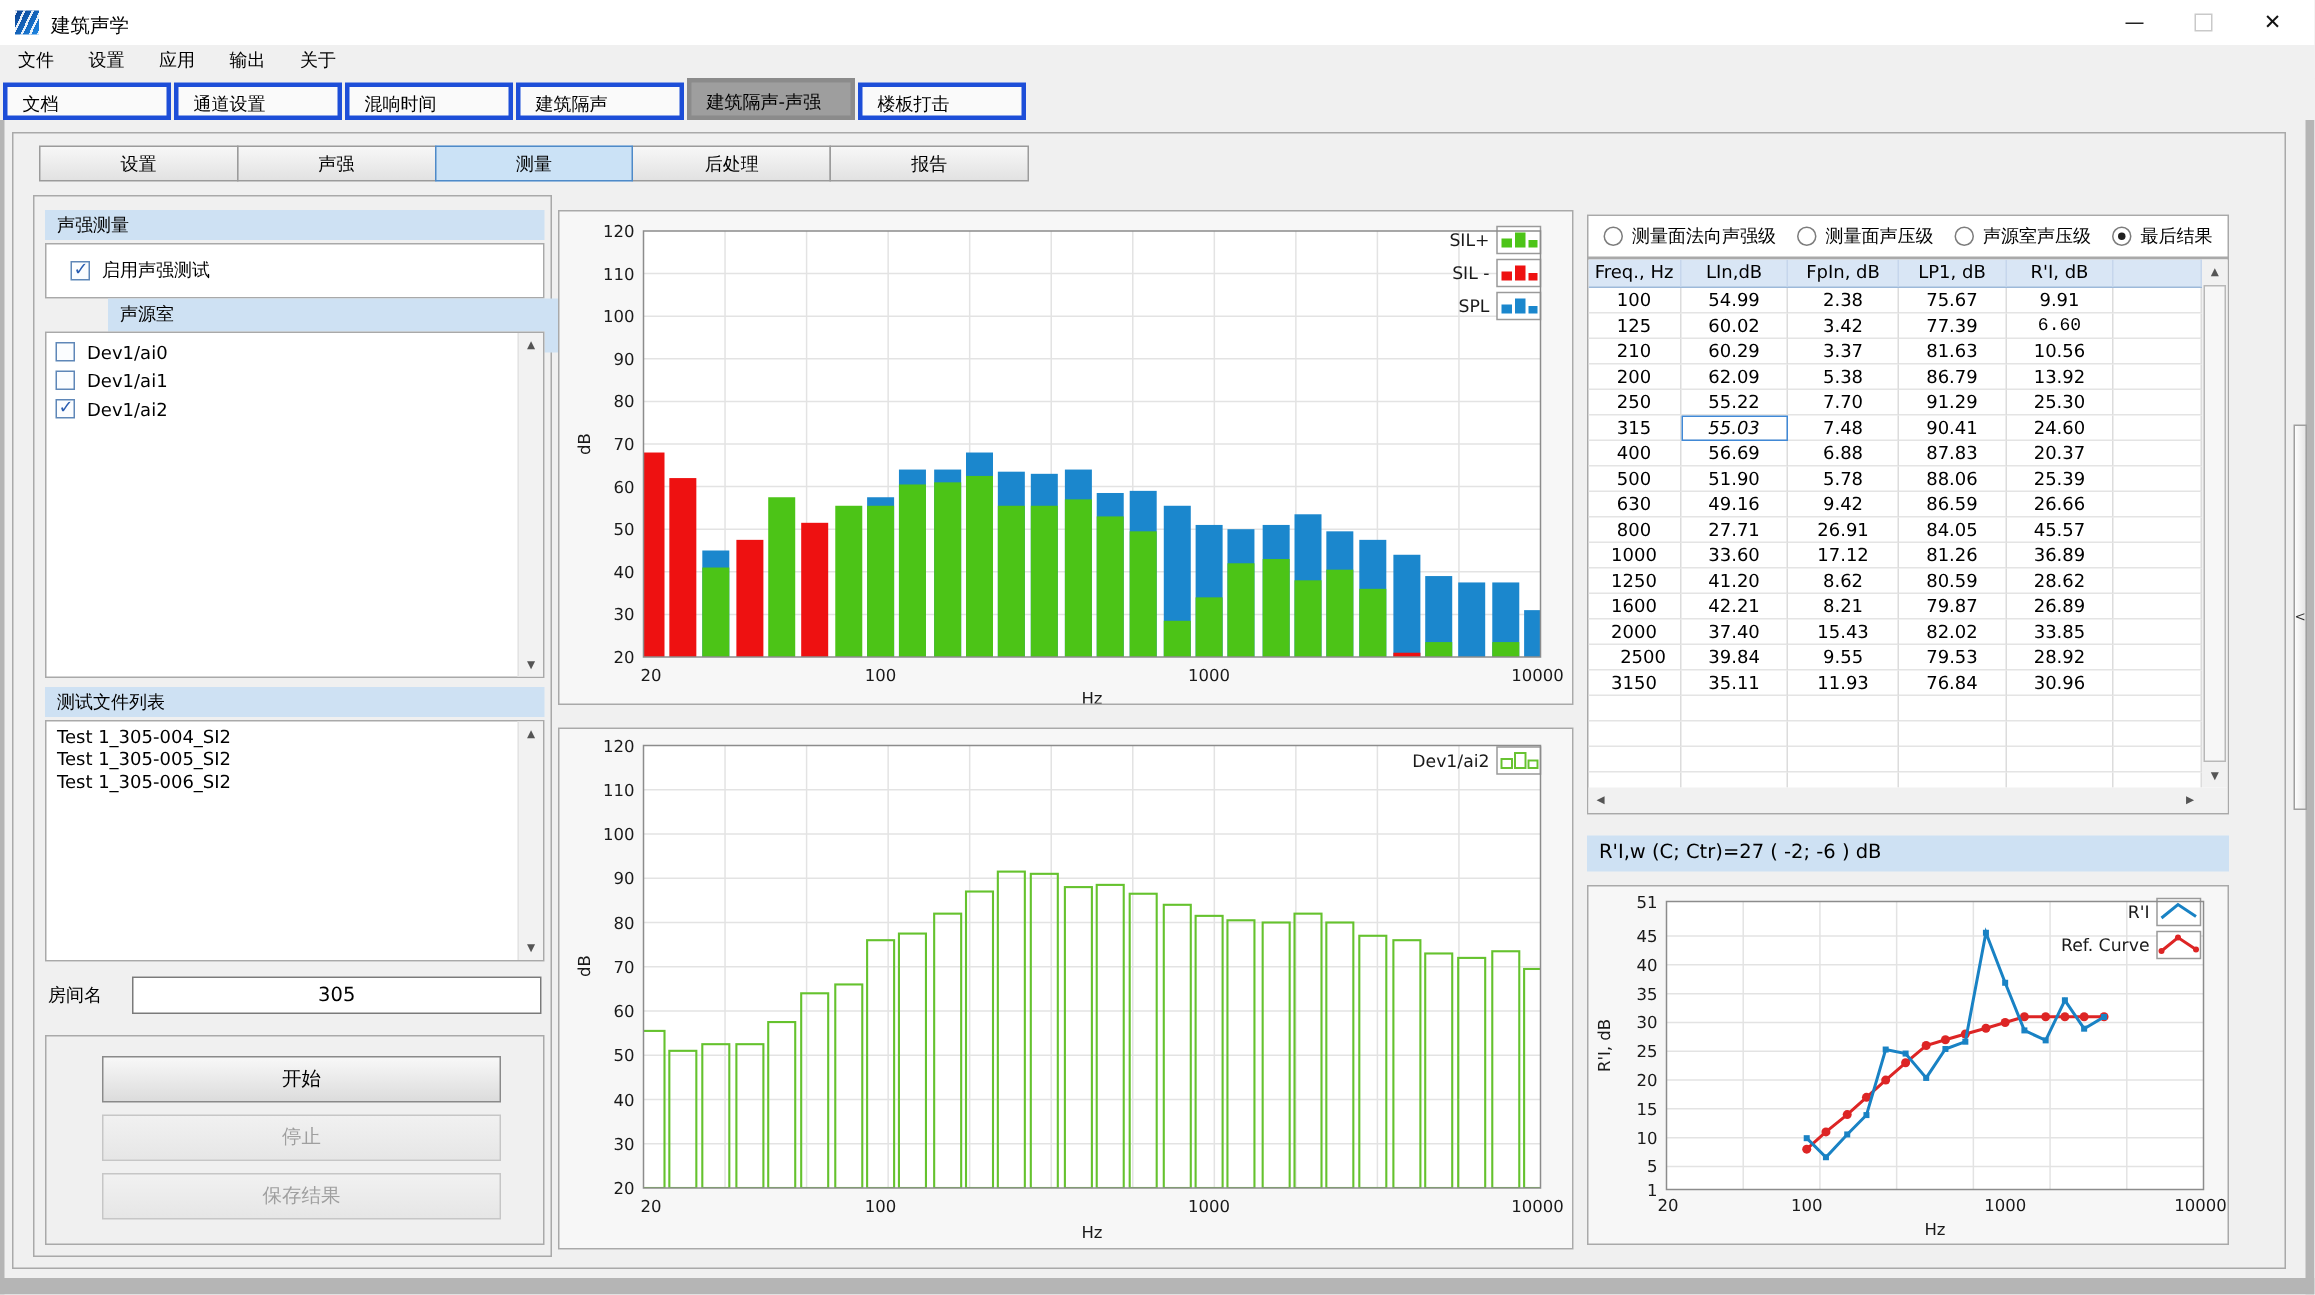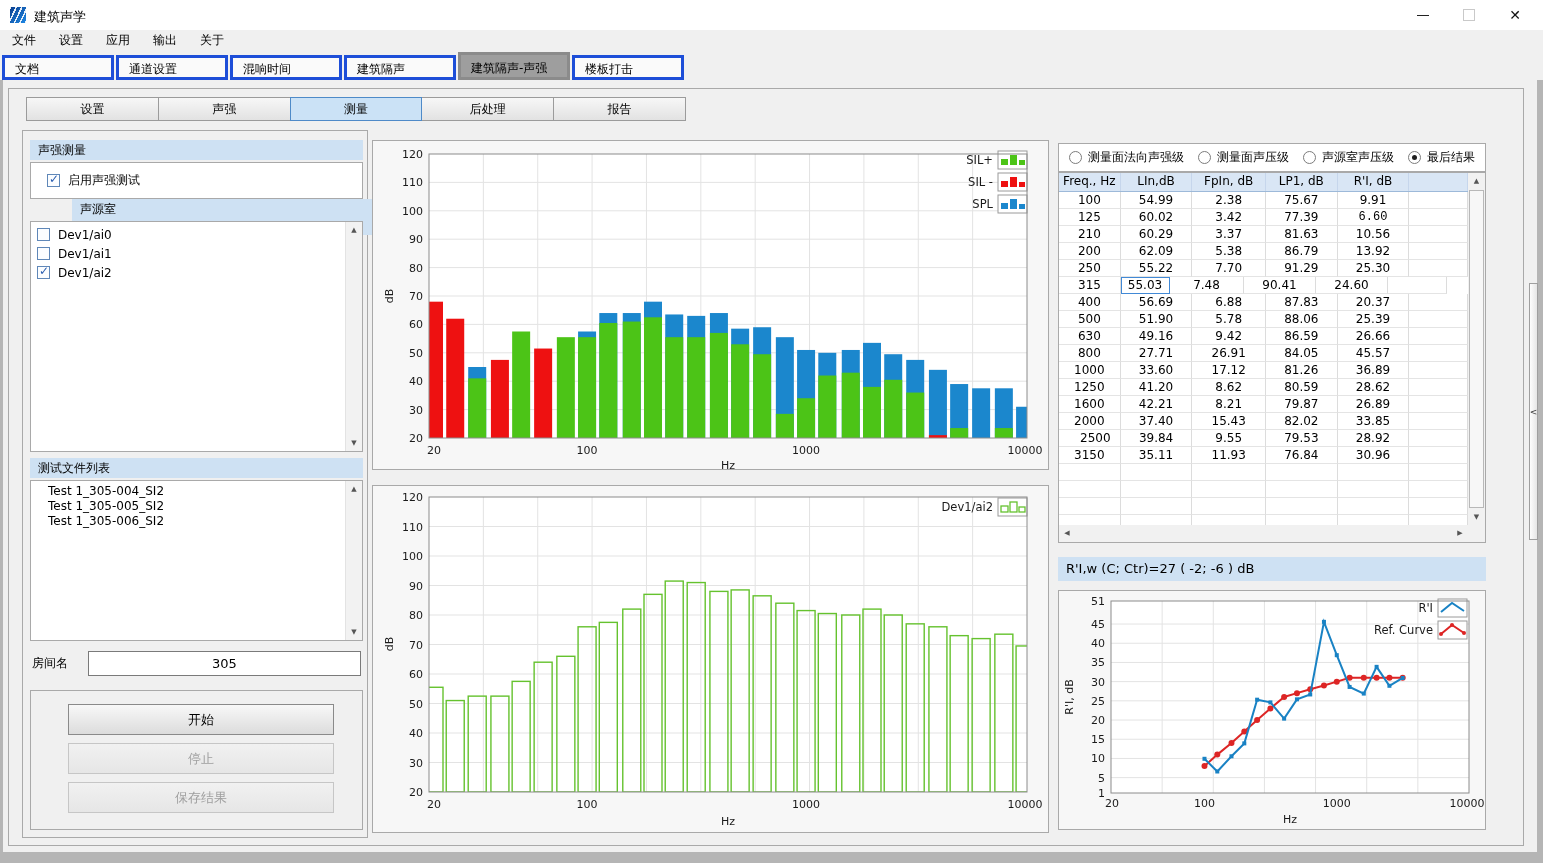--- a/index.html
+++ b/index.html
@@ -33,21 +33,21 @@
   .subtab{flex:1;border:1px solid #9b9b9b;margin-left:-1px;box-sizing:border-box;text-align:center;
           line-height:22px;background:linear-gradient(#f7f7f7,#e2e2e2);}
   .subtab.active{background:#cbe2f6;border-color:#4e8ac8;position:relative;z-index:2;}
   
   .left-group{position:absolute;left:22px;top:130px;width:346px;height:708px;border:1px solid #a9a9a9;box-sizing:border-box;}
   .panel-hdr{position:absolute;background:#cee1f3;line-height:20px;padding-left:8px;box-sizing:border-box;}
   .white-box{position:absolute;background:#fff;border:1px solid #a9a9a9;box-sizing:border-box;}
   .cb{width:13px;height:13px;border:1px solid #5f87b8;background:#fbfdff;display:inline-block;position:relative;box-sizing:border-box;flex:none;}
   .cb .ck{position:absolute;left:1px;top:-3px;color:#2a5db0;font-size:12px;}
   .list-row{display:flex;align-items:center;height:19px;padding-left:6px;gap:8px;}
-  .file-row{height:15px;line-height:15px;padding-left:17px;}
+  .file-row{height:15px;line-height:15px;padding-left:7px;}
   .vscroll{position:absolute;right:0;top:0;width:17px;height:100%;background:#f2f2f2;border-left:1px solid #e3e3e3;box-sizing:border-box;}
   .vscroll .up,.vscroll .down{position:absolute;left:0;width:100%;height:16px;text-align:center;font-size:7px;color:#555;line-height:16px;}
   .vscroll .up{top:0;} .vscroll .down{bottom:0;}
   .room-label{position:absolute;left:32px;top:655px;}
   .room-input{position:absolute;left:88px;top:651px;width:273px;height:25px;border:1px solid #7a7a7a;background:#fff;
               text-align:center;font-size:13px;font-family:inherit;box-sizing:border-box;padding:0;}
   .btn-group{position:absolute;left:30px;top:690px;width:333px;height:140px;border:1px solid #a9a9a9;box-sizing:border-box;background:#f0f0f0;}
   .btn{position:absolute;left:37px;width:266px;height:31px;border:1px solid #8a8a8a;box-sizing:border-box;
        background:linear-gradient(#f8f8f8,#dcdcdc);text-align:center;line-height:29px;font-size:13px;}
   .btn.disabled{border-color:#c6c6c6;background:linear-gradient(#f1f1f1,#e6e6e6);color:#9f9f9f;}
@@ -420,21 +420,21 @@
       <div class="t-row">
         <div class="t-cell" style="width: 62px;">250</div>
         <div class="t-cell" style="width: 72px;">55.22</div>
         <div class="t-cell" style="width: 74px;">7.70</div>
         <div class="t-cell" style="width: 72px;">91.29</div>
         <div class="t-cell" style="width: 72px;">25.30</div>
         <div class="t-cell" style="width: 59px;"></div>
       </div>
       <div class="t-row">
         <div class="t-cell" style="width: 62px;">315</div>
-        <div class="t-cell sel" style="width: 49px;">55.03</div>
+        <div class="t-cell sel" style="width: 72px; font-style: italic;">55.03</div>
         <div class="t-cell" style="width: 74px;">7.48</div>
         <div class="t-cell" style="width: 72px;">90.41</div>
         <div class="t-cell" style="width: 72px;">24.60</div>
         <div class="t-cell" style="width: 59px;"></div>
       </div>
       <div class="t-row">
         <div class="t-cell" style="width: 62px;">400</div>
         <div class="t-cell" style="width: 72px;">56.69</div>
         <div class="t-cell" style="width: 74px;">6.88</div>
         <div class="t-cell" style="width: 72px;">87.83</div>

